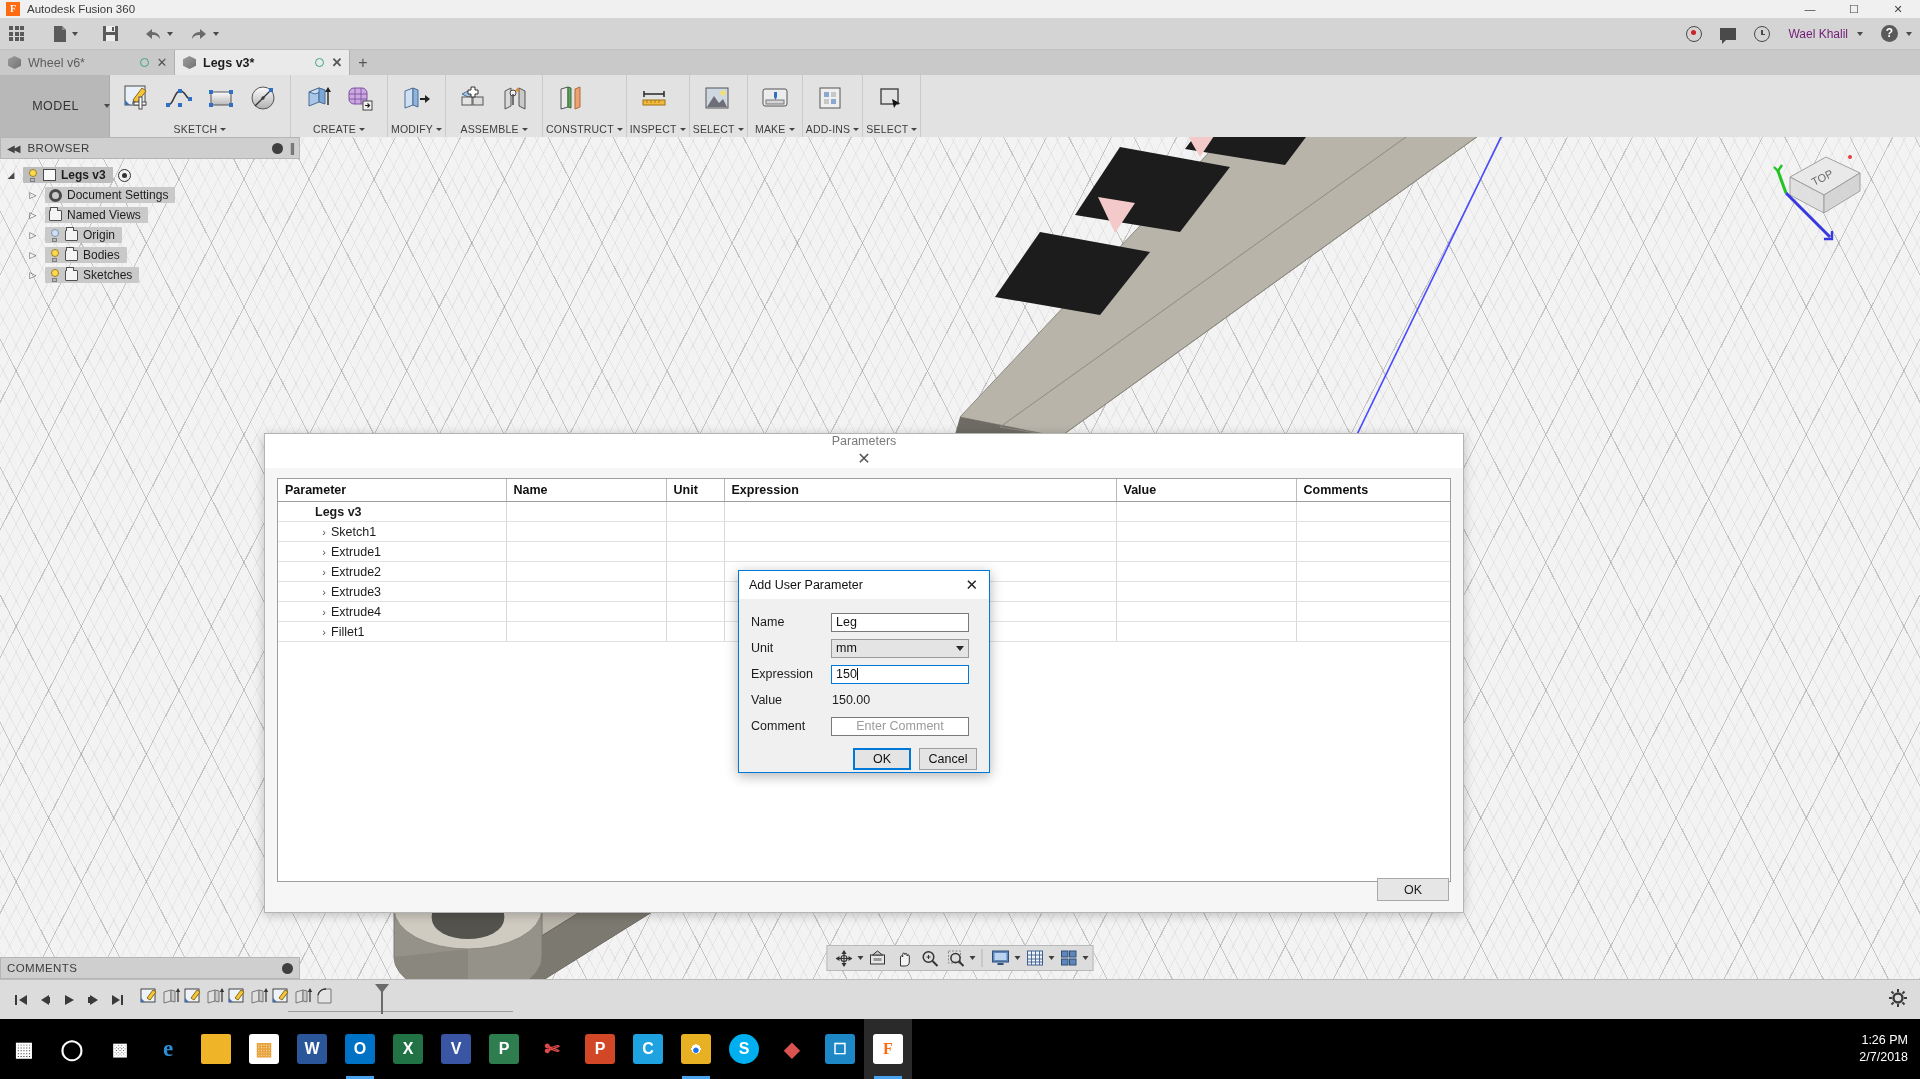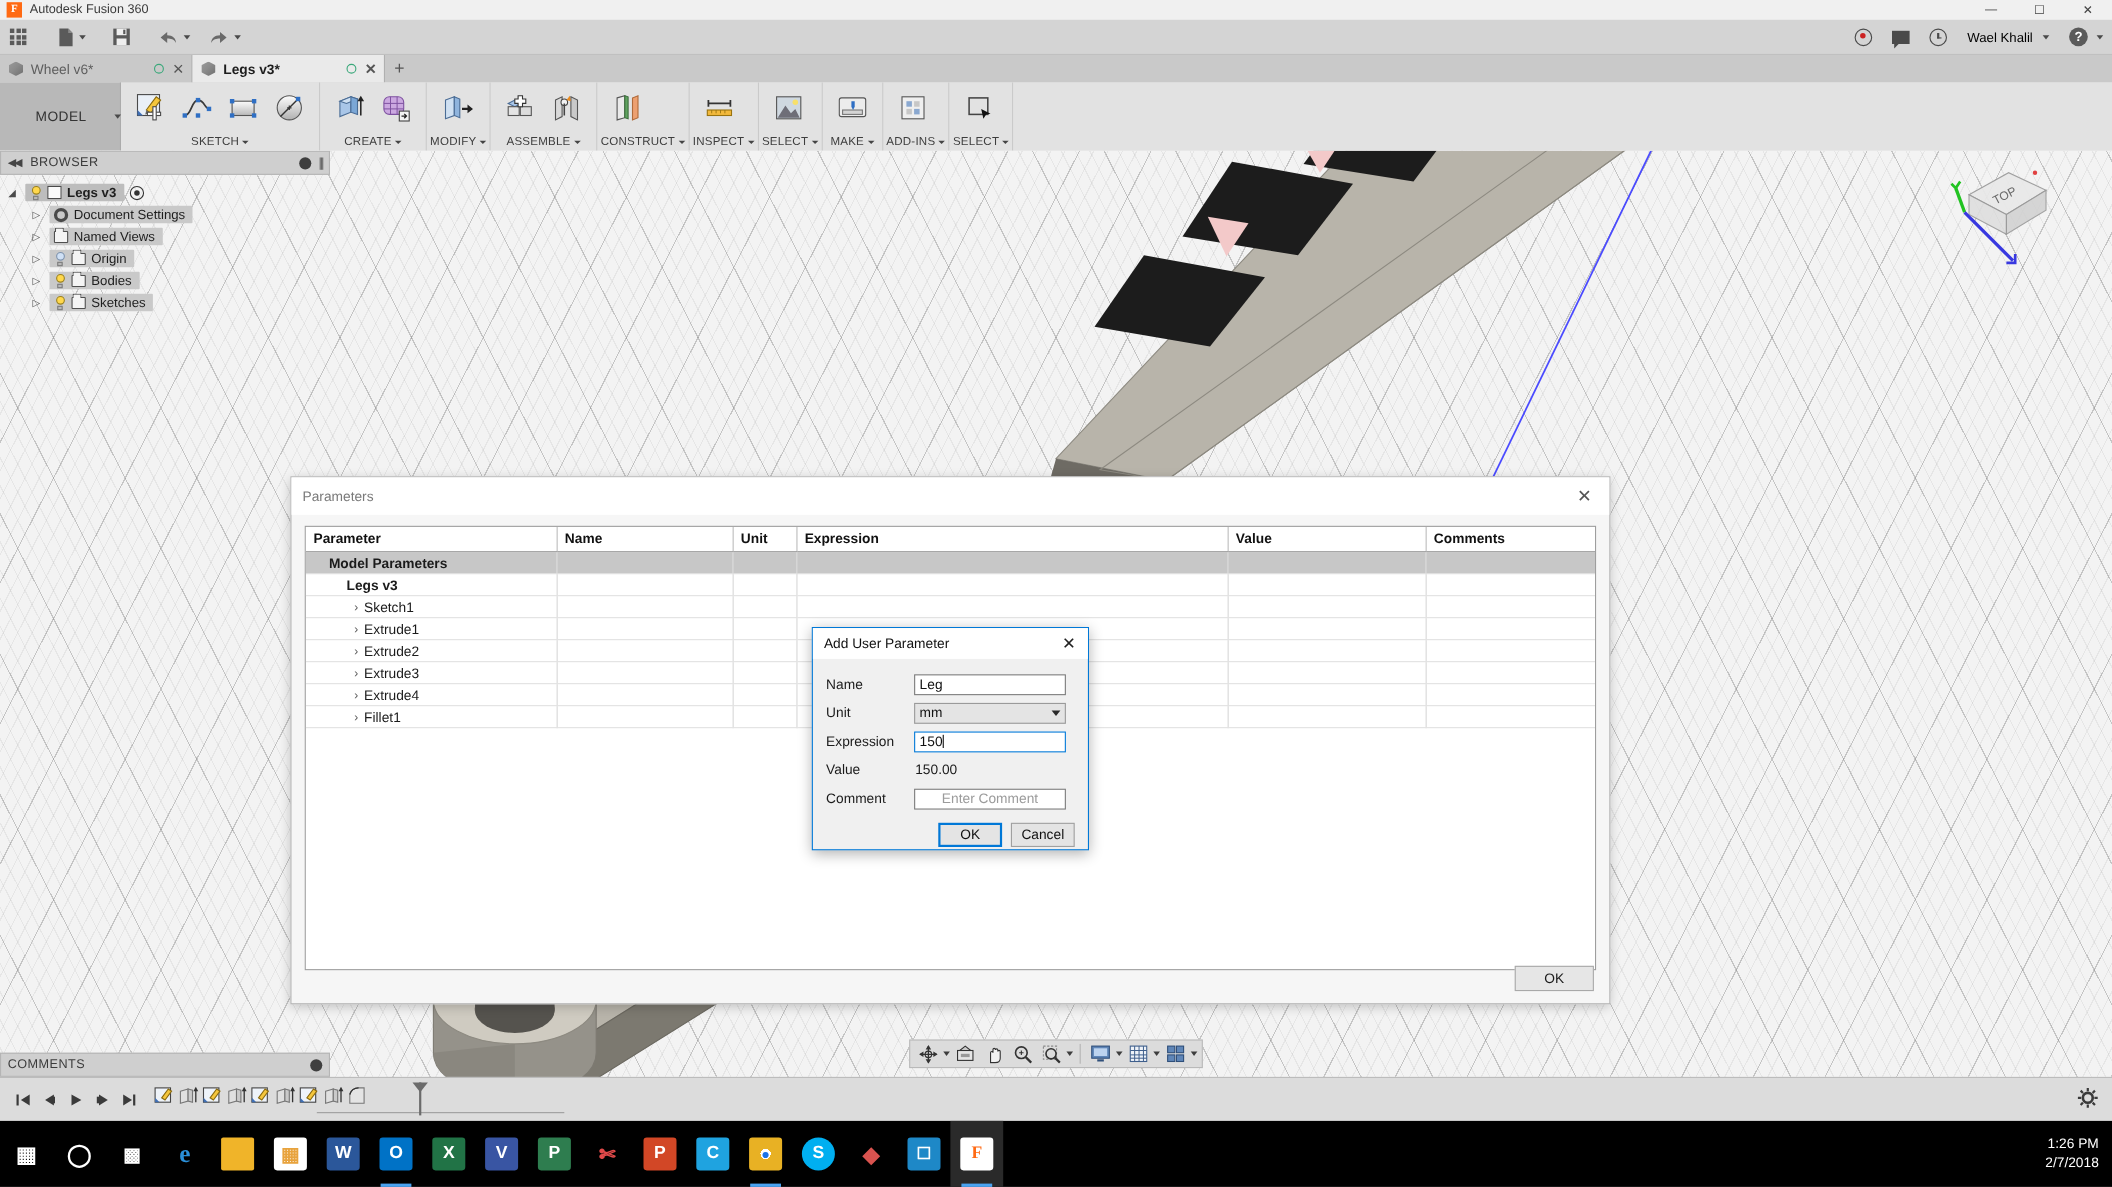--- a/index.html
+++ b/index.html
@@ -32,21 +32,21 @@
   #qat{
     position:absolute; top:18px; left:0; width:1920px; height:32px;
     background:#d4d4d4; display:flex; align-items:center; padding-left:4px;
     border-bottom:1px solid #c0c0c0;
   }
   .qat-btn{height:30px;display:flex;align-items:center;padding:0 5px;cursor:default;}
   .grid9{display:grid;grid-template-columns:repeat(3,4px);grid-template-rows:repeat(3,4px);gap:1.5px;}
   .grid9 i{background:#5a5a5a;display:block;width:4px;height:4px;}
   .caret{width:0;height:0;border-left:3.5px solid transparent;border-right:3.5px solid transparent;border-top:4px solid #4a4a4a;margin-left:4px;}
   #qat-right{position:absolute;right:8px;display:flex;align-items:center;gap:18px;}
-  #qat-right .uname{font-size:12px;color:#000000;}
+  #qat-right .uname{font-size:12px;color:#701a75;}
   .circ-icon{width:16px;height:16px;border:1.6px solid #4a4a4a;border-radius:50%;position:relative;}
   .circ-icon.rec::after{content:"";position:absolute;left:3.6px;top:3.6px;width:5px;height:5px;border-radius:50%;background:#cc2222;}
   .circ-icon.clock::after{content:"";position:absolute;left:6px;top:3px;width:1.4px;height:5px;background:#4a4a4a;}
   .circ-icon.clock::before{content:"";position:absolute;left:6px;top:7px;width:4px;height:1.4px;background:#4a4a4a;}
   .q-help{width:17px;height:17px;border-radius:50%;background:#5a5a5a;color:#fff;font-size:12px;font-weight:bold;
           line-height:17px;text-align:center;}
   .chat-ic{width:16px;height:12px;background:#4a4a4a;position:relative;}
   .chat-ic::after{content:"";position:absolute;left:2px;bottom:-4px;border-left:4px solid #4a4a4a;border-bottom:4px solid transparent;}
 
   
@@ -181,21 +181,21 @@
   #clock{position:absolute;right:12px;text-align:right;color:#fff;font-size:12.5px;line-height:17px;}
 
   
   #params-dlg{
     position:absolute; left:264px; top:296px; width:1200px; height:480px;
     background:#f6f6f6; border:1px solid #b4b4b4;
     box-shadow:0 2px 10px rgba(0,0,0,.22);
   }
   #params-title{
     height:34px;display:flex;align-items:center;padding:0 10px;background:#fff;
-    font-size:12.5px;color:#7a7a7a;
+    font-size:12.5px;color:#7a7a7a;flex-direction:column;
   }
   #params-title .spacer{flex:1;}
   #params-title .x{font-size:16px;color:#555;padding:0 6px;}
   #ptable{margin:10px 12px 0 12px;border:1px solid #9e9e9e;background:#fff;height:404px;overflow:hidden;}
   #ptable table{border-collapse:collapse;width:100%;font-size:12.5px;table-layout:fixed;}
   #ptable th{
     background:#fff;text-align:left;font-weight:bold;color:#111;
     padding:4px 7px;border-right:1px solid #bcbcbc;border-bottom:1px solid #9e9e9e;height:22px;
   }
   #ptable td{border-right:1px solid #d8d8d8;border-bottom:1px solid #e2e2e2;padding:1px 7px;height:20px;color:#1b1b1b;}
@@ -801,33 +801,20 @@
           <tr>
             <th>Parameter</th>
             <th>Name</th>
             <th>Unit</th>
             <th>Expression</th>
             <th>Value</th>
             <th style="border-right:none">Comments</th>
           </tr>
         </thead>
         <tbody>
-          <tr class="grp-model">
-            <td>
-                <span class="cellflex">
-                  <span class="tw">ⱟ</span>
-                  <span>Model Parameters</span>
-                </span>
-              </td>
-            <td></td>
-              <td></td>
-              <td></td>
-              <td></td>
-              <td></td>
-          </tr>
           <tr class="grp-doc">
             <td>
                 <span class="cellflex" style="padding-left:16px">
                   <span class="tw">ⱟ</span>
                   <span>Legs v3</span>
                 </span>
               </td>
             <td></td>
               <td></td>
               <td></td>

